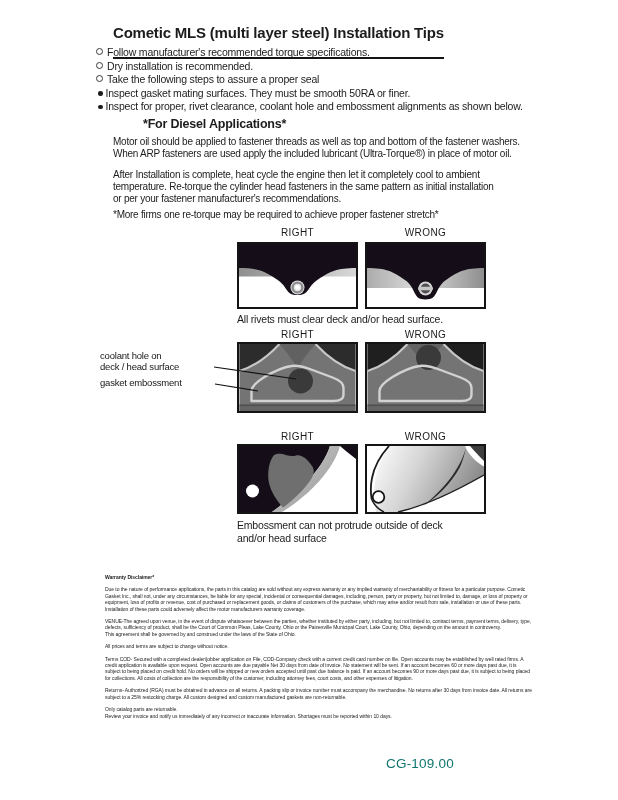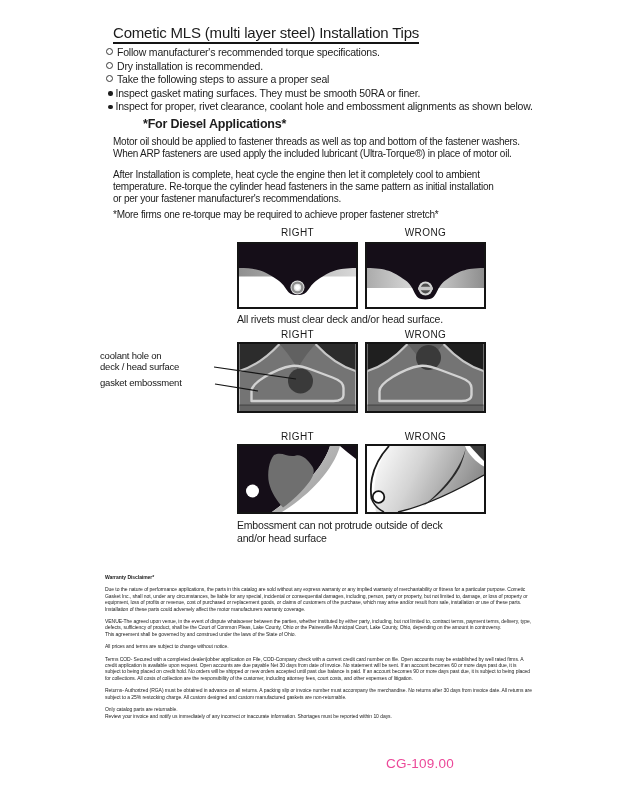--- a/index.html
+++ b/index.html
@@ -3,25 +3,25 @@
 <meta charset="utf-8">
 <style>
   html,body{margin:0;padding:0;background:#ffffff;}
   .page{
     position:relative;width:618px;height:800px;background:#fff;
     font-family:"Liberation Sans","DejaVu Sans",sans-serif;color:#1c1c1c;
     overflow:hidden;
   }
   .abs{position:absolute;}
   .title{
-    left:113px;top:24px;font-size:15px;font-weight:normal;
-    border-bottom:2px solid #141414;padding-bottom:1px;letter-spacing:-0.2px;
+    left:113px;top:24px;font-size:15px;font-weight:bold;
+    border-bottom:2px solid #141414;padding-bottom:16px;letter-spacing:-0.2px;
     white-space:nowrap;
   }
-  .bullets{left:106px;top:46px;font-size:10.5px;letter-spacing:-0.2px;}
+  .bullets{left:96px;top:46px;font-size:10.5px;letter-spacing:-0.2px;}
   .bullet-row{display:flex;align-items:baseline;height:13.5px;white-space:nowrap;}
   .b-marker{
     width:5px;height:5px;border:1.2px solid #3a3a3a;border-radius:50%;
     display:inline-block;margin-right:4px;flex:0 0 auto;position:relative;top:-1px;
   }
   .sub{margin-left:2px;}
   .s-marker{
     width:4.5px;height:4.5px;background:#1c1c1c;border-radius:50%;
     display:inline-block;margin-right:3px;flex:0 0 auto;position:relative;top:-1px;
   }
@@ -38,21 +38,21 @@
   }
   .dbox svg{display:block;}
   .caption{font-size:10.5px;letter-spacing:-0.2px;white-space:pre-line;line-height:12.5px;}
   .ann{
     font-size:9.5px;line-height:10.5px;letter-spacing:-0.2px;
     width:112px;white-space:pre-line;color:#161616;
   }
   .legal{left:105px;top:574px;width:427px;font-size:5px;line-height:6.4px;color:#222;letter-spacing:-0.05px;}
   .legal .lh{font-weight:bold;margin-bottom:6px;}
   .legal p{margin:0 0 6px 0;white-space:pre-line;}
-  .footer-code{left:386px;top:756px;font-size:13.5px;letter-spacing:0.2px;color:#ec4899;}
+  .footer-code{left:386px;top:756px;font-size:13.5px;letter-spacing:0.2px;color:#0f766e;}
   .overlay{left:0;top:0;pointer-events:none;}
 </style>
 </head>
 <body>
 
 <div class="page">
 
   <div class="abs title">Cometic MLS (multi layer steel) Installation Tips</div>
 
   <div class="abs bullets">

